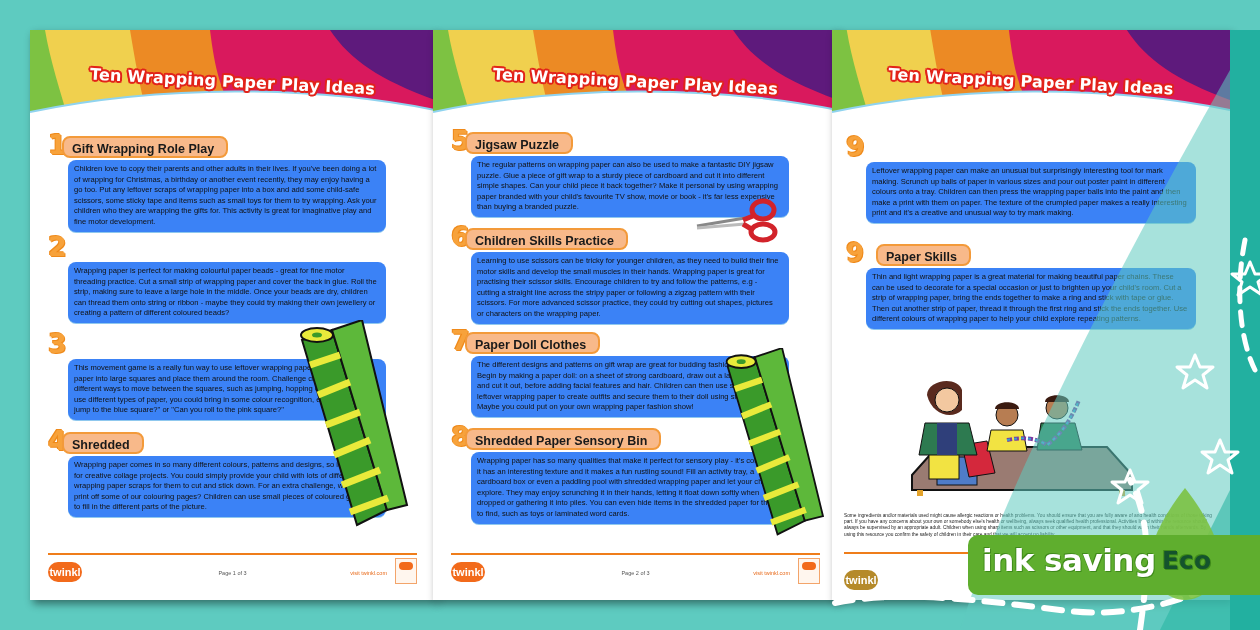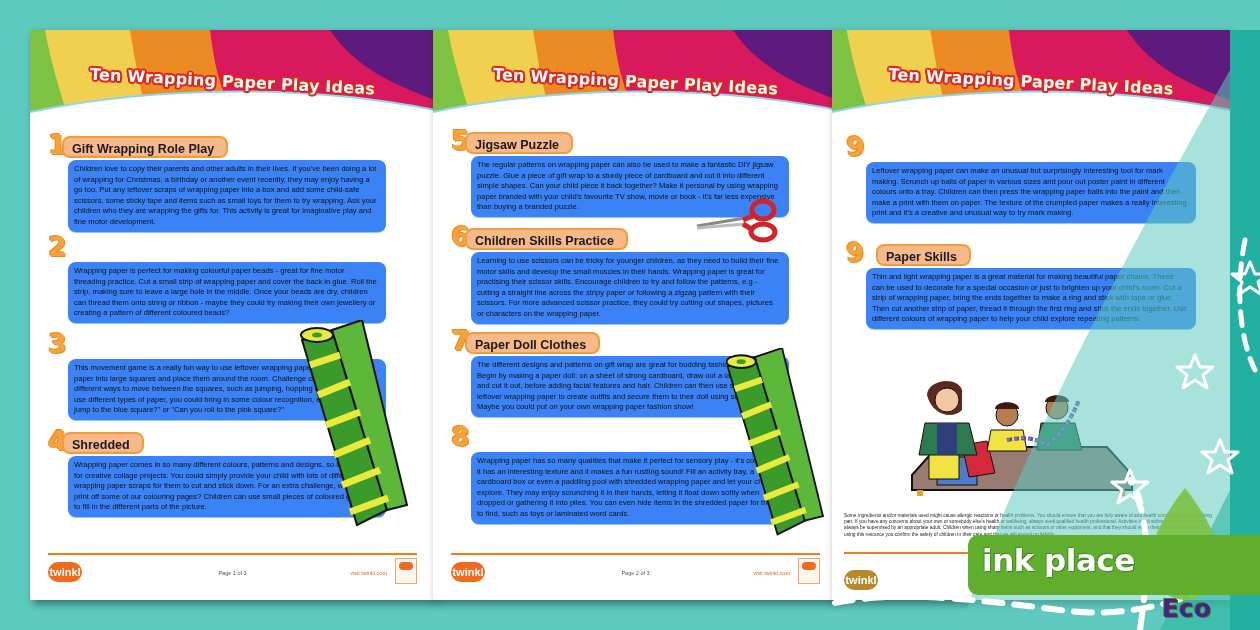--- a/index.html
+++ b/index.html
@@ -60,22 +60,22 @@
   .footer3-line { position: absolute; left: 12px; right: 12px; top: 522px; height: 2px; background: #ef7d1a; }
 
   
   .overlay { position: absolute; left: 0; top: 0; width: 1260px; height: 630px; pointer-events: none; }
   .eco-box {
     position: absolute; left: 968px; top: 535px; width: 292px; height: 60px;
     background: #5fae2e; border-radius: 10px 0 0 10px;
   }
   .eco-text { position: absolute; left: 982px; top: 542px; font-family: "DejaVu Sans", sans-serif; font-size: 31px; color: #fff; font-weight: bold;
     text-shadow: -1px -1px 0 #3f8a1a, 1px 1px 0 #3f8a1a; letter-spacing: -0.5px; }
-  .eco-word { position: absolute; left: 1162px; top: 546px; font-family: "DejaVu Sans", sans-serif; font-size: 25px; font-weight: bold; color: #4c1d95;
-    text-shadow: -1px -1px 0 #3f8a1a, 1px 1px 0 #3f8a1a; margin-top: 48px; }
+  .eco-word { position: absolute; left: 1162px; top: 546px; font-family: "DejaVu Sans", sans-serif; font-size: 25px; font-weight: bold; color: #14532d;
+    text-shadow: -1px -1px 0 #3f8a1a, 1px 1px 0 #3f8a1a; }
 </style>
 </head>
 <body>
 
 <div class="page" id="page1">
   <div class="banner">
     <svg viewBox="0 0 405 95" preserveAspectRatio="none">
       <rect x="0" y="0" width="405" height="95" fill="#5e1a7c"></rect>
       <path d="M0 0 H300 C320 30 350 50 405 70 V95 H0 Z" fill="#d9195d"></path>
       <path d="M0 0 H180 C185 40 190 60 210 95 H0 Z" fill="#ec8a24"></path>
@@ -167,20 +167,21 @@
   <div class="idea" style="top:300px">
     <div class="idea-head">
         <span class="idea-num">7</span>
         <span class="idea-label">Paper Doll Clothes</span>
       </div>
     <div class="idea-body">The different designs and patterns on gift wrap are great for budding fashion designers. Begin by making a paper doll: on a sheet of strong cardboard, draw out a large doll shape and cut it out, before adding facial features and hair. Children can then use sheets of leftover wrapping paper to create outfits and secure them to their doll using sticky tack. Maybe you could put on your own wrapping paper fashion show!</div>
   </div>
   <div class="idea" style="top:396px">
     <div class="idea-head">
         <span class="idea-num">8</span>
+        <span class="idea-label">Shredded Paper Sensory Bin</span>
       </div>
     <div class="idea-body">Wrapping paper has so many qualities that make it perfect for sensory play - it's colourful, it has an interesting texture and it makes a fun rustling sound! Fill an activity tray, a cardboard box or even a paddling pool with shredded wrapping paper and let your children explore. They may enjoy scrunching it in their hands, letting it float down softly when dropped or gathering it into piles. You can even hide items in the shredded paper for them to find, such as toys or laminated word cards.</div>
   </div>
 
   <svg class="illus" style="left:262px; top:168px; width:85px; height:45px" viewBox="0 0 85 45">
     <line x1="2" y1="28" x2="50" y2="20" stroke="#888" stroke-width="3"></line>
     <line x1="2" y1="30" x2="50" y2="26" stroke="#bbb" stroke-width="3"></line>
     <ellipse cx="68" cy="12" rx="11" ry="9" fill="none" stroke="#d2232a" stroke-width="5"></ellipse>
     <ellipse cx="68" cy="34" rx="12" ry="8" fill="none" stroke="#d2232a" stroke-width="5"></ellipse>
     <line x1="48" y1="22" x2="58" y2="18" stroke="#d2232a" stroke-width="5"></line>
@@ -273,14 +274,14 @@
   <g fill="none" stroke="#ffffff" stroke-width="3" stroke-linejoin="round">
     <path d="M1195 355 l5 12 l13 0 l-10 8 l4 13 l-12 -8 l-12 8 l4 -13 l-10 -8 l13 0 Z"></path>
     <path d="M1220 440 l5 12 l13 0 l-10 8 l4 13 l-12 -8 l-12 8 l4 -13 l-10 -8 l13 0 Z"></path>
     <path d="M1250 262 l5 12 l13 0 l-10 8 l4 13 l-12 -8 l-12 8 l4 -13 l-10 -8 l13 0 Z"></path>
     <path d="M1130 470 l5 12 l13 0 l-10 8 l4 13 l-12 -8 l-12 8 l4 -13 l-10 -8 l13 0 Z"></path>
   </g>
   <path d="M1185 488 C1160 520 1150 545 1150 560 C1150 585 1168 600 1185 600 C1202 600 1220 585 1220 560 C1220 545 1210 520 1185 488 Z" fill="#7cc242" opacity="0.9"></path>
 </svg>
 
 <div class="eco-box"></div>
-<div class="eco-text">ink place</div>
+<div class="eco-text">ink saving</div>
 <div class="eco-word">Eco</div>
 
 </body></html>

